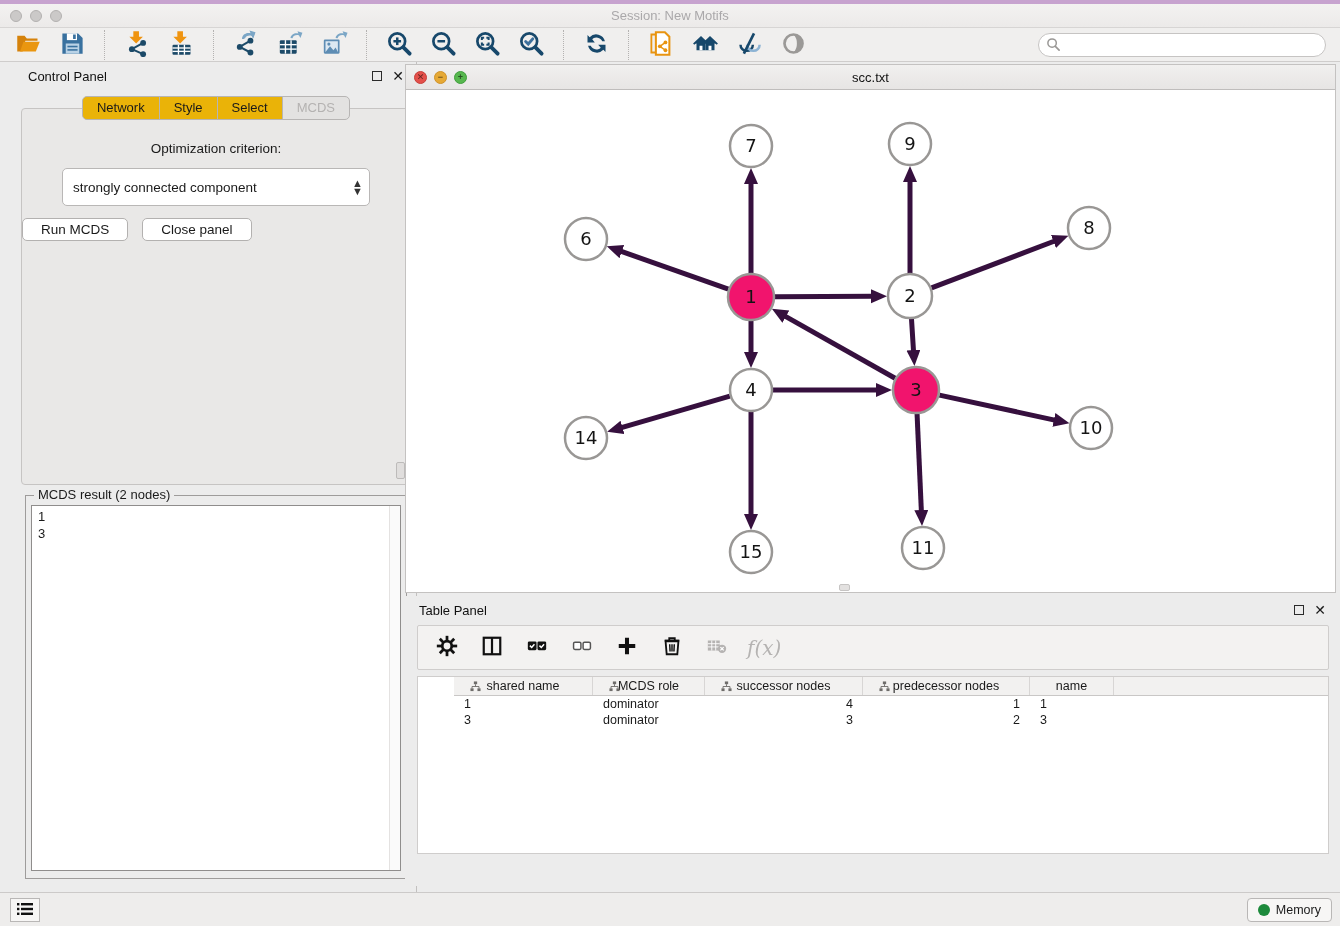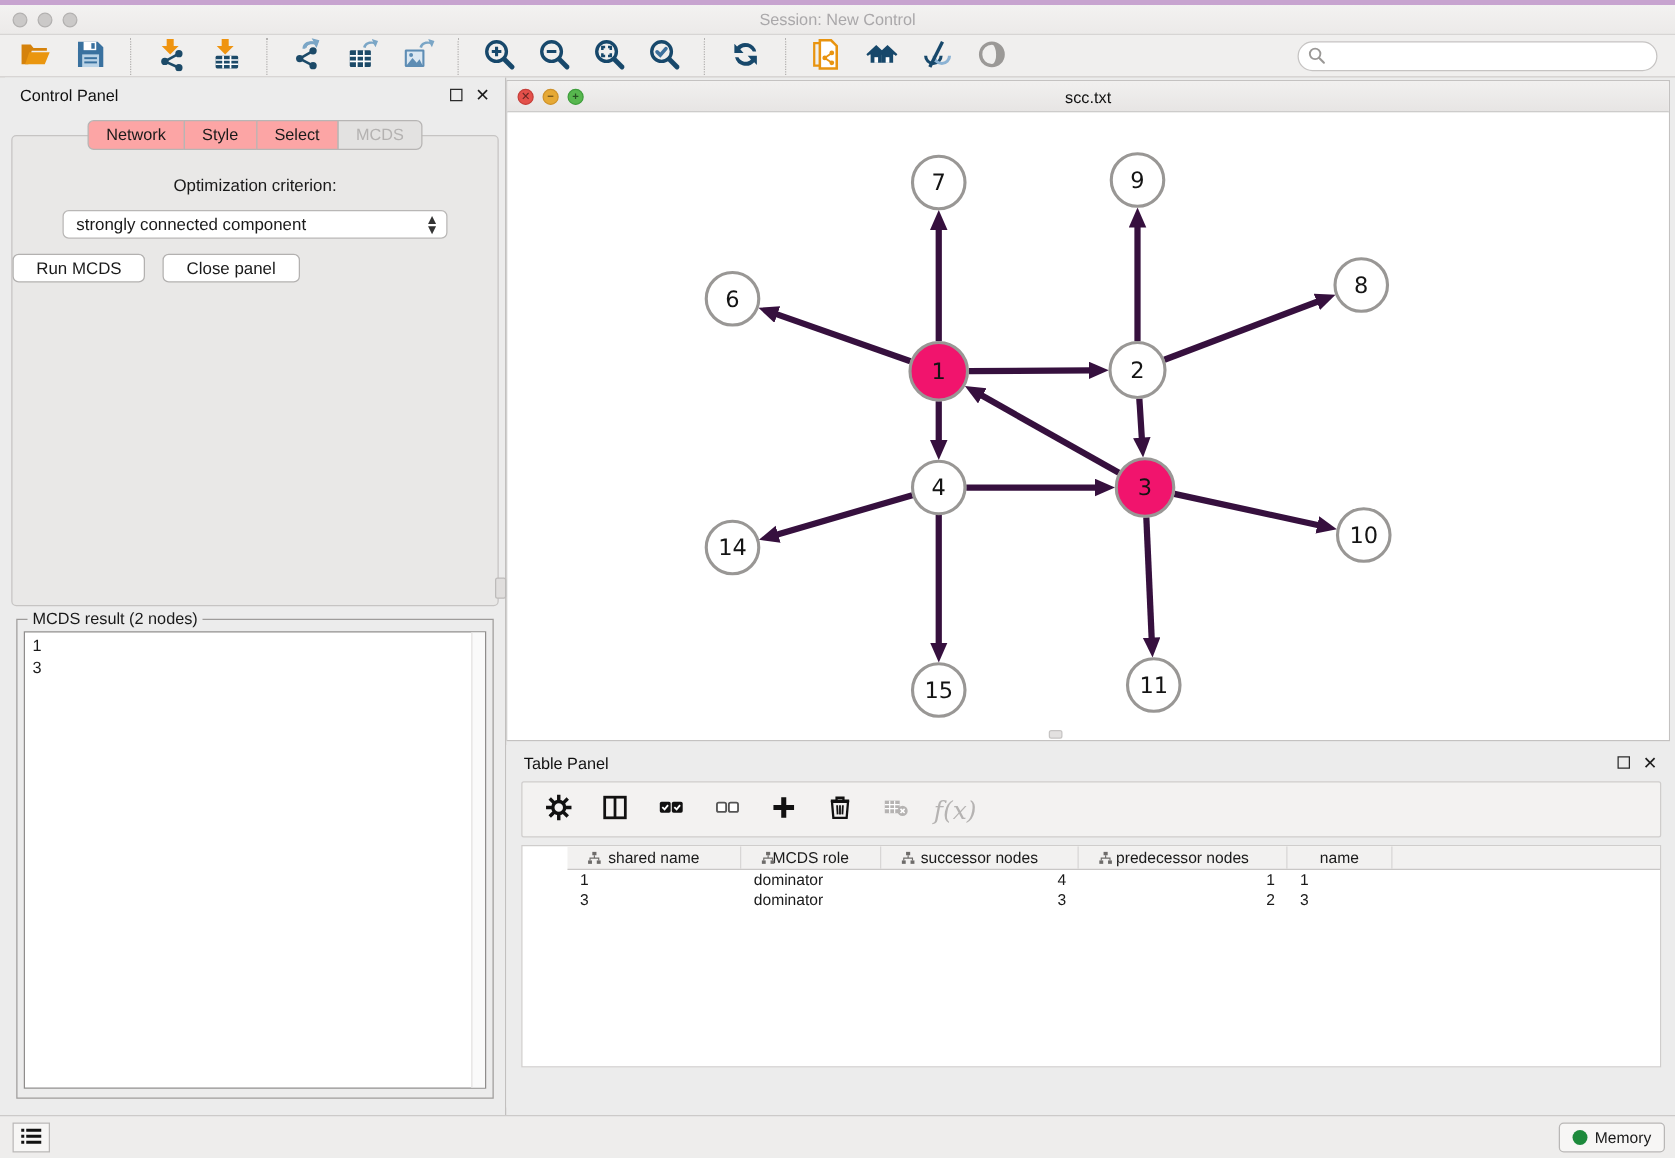--- a/index.html
+++ b/index.html
@@ -23,39 +23,39 @@
   .tb-group { display:flex; align-items:center; height:34px; padding:0 6px; }
   .tb-sep { width:0; height:30px; border-left:1px dotted #b4b2b1; margin:0 4px; }
   .tb-btn { width:44px; height:32px; display:flex; align-items:center; justify-content:center; cursor:default; }
   .tb-btn svg { width:27px; height:27px; }
   .search-wrap { margin-left:auto; margin-right:14px; position:relative; }
   .search-input { width:288px; height:24px; border:1px solid #c6c4c3; border-radius:13px;
                   background:#fff; padding:0 10px 0 28px; font-size:13px; outline:none; }
   .search-icon { position:absolute; left:8px; top:4px; width:15px; height:15px; }
 
   
-  .control-panel { position:absolute; left:4px; top:62px; width:401px; height:830px;
+  .control-panel { position:absolute; left:16px; top:62px; width:401px; height:830px;
                    background:#ececec; border-right:1px solid #c2c0bf; }
   .panel-header { height:28px; display:flex; align-items:center; padding:0 12px; }
   .panel-header .ph-title { font-size:13px; color:#111; }
   .panel-header .ph-icons { margin-left:auto; display:flex; gap:10px; align-items:center; }
   .float-icon { width:10px; height:10px; border:1.6px solid #2b2b2b; display:inline-block; }
   .close-icon { font-weight:bold; font-size:14px; color:#1a1a1a; line-height:10px; }
 
   .cp-tabs { position:absolute; left:0; top:34px; width:100%; display:flex; justify-content:center; z-index:2; }
-  .tab { border:1px solid #b7b5b4; background:#fca5a5; padding:3px 14px 4px; font-size:13px;
+  .tab { border:1px solid #b7b5b4; background:#eab308; padding:3px 14px 4px; font-size:13px;
          margin-left:-1px; position:relative; }
   .tab:first-child { border-top-left-radius:5px; border-bottom-left-radius:5px; margin-left:0; }
   .tab:last-child { border-top-right-radius:5px; border-bottom-right-radius:5px; }
   .tab.active { background:#e3e2e1; color:#b4b2b1; }
 
   .cp-body { position:absolute; left:5px; top:46px; width:390px; height:377px;
              background:#e9e8e7; border:1px solid #c6c4c3; border-radius:4px; }
   .opt-label { text-align:center; margin-top:32px; font-size:13.5px; }
-  .dropdown { margin:12px auto 0; width:308px; height:23px; background:#fff; border:1px solid #b9b7b6;
+  .dropdown { margin:12px auto 0; width:308px; height:38px; background:#fff; border:1px solid #b9b7b6;
               border-radius:5px; display:flex; align-items:center; padding:0 6px 0 10px; font-size:13.5px; }
   .dropdown .dd-arrows { margin-left:auto; font-size:11px; color:#333; letter-spacing:0; line-height:9px;
                          display:flex; flex-direction:column; align-items:center; }
   .dd-arrows span { height:8px; display:block; }
   .cp-buttons { display:flex; justify-content:flex-start; gap:14px; margin-top:12px; }
   .btn { background:#fff; border:1px solid #b3b1b0; border-radius:5px; height:23px; padding:0 18px;
          font-size:13.5px; display:flex; align-items:center; }
 
   .result-group { position:absolute; left:9px; top:433px; width:382px; height:384px;
                   border:1px solid #9e9c9b; background:#ececec; }
@@ -120,21 +120,21 @@
 
 <div class="app">
 
   <div class="titlebar">
     <div class="accent"></div>
     <div class="traffic">
       <div class="dot"></div>
       <div class="dot"></div>
       <div class="dot"></div>
     </div>
-    <div class="title">Session: New Control</div>
+    <div class="title">Session: New Motifs</div>
   </div>
 
   <div class="toolbar">
     <div class="tb-group">
       <div class="tb-btn">
         <span><svg viewBox="0 0 24 24" width="27" height="27">
               <path d="M2 19V5h6.5l2 2.5H20v2H9.2L6.8 19z" fill="#d5820b"></path>
               <path d="M4.5 19l3-8.5H22L18.5 19z" fill="#ea960f"></path>
             </svg></span>
       </div>

